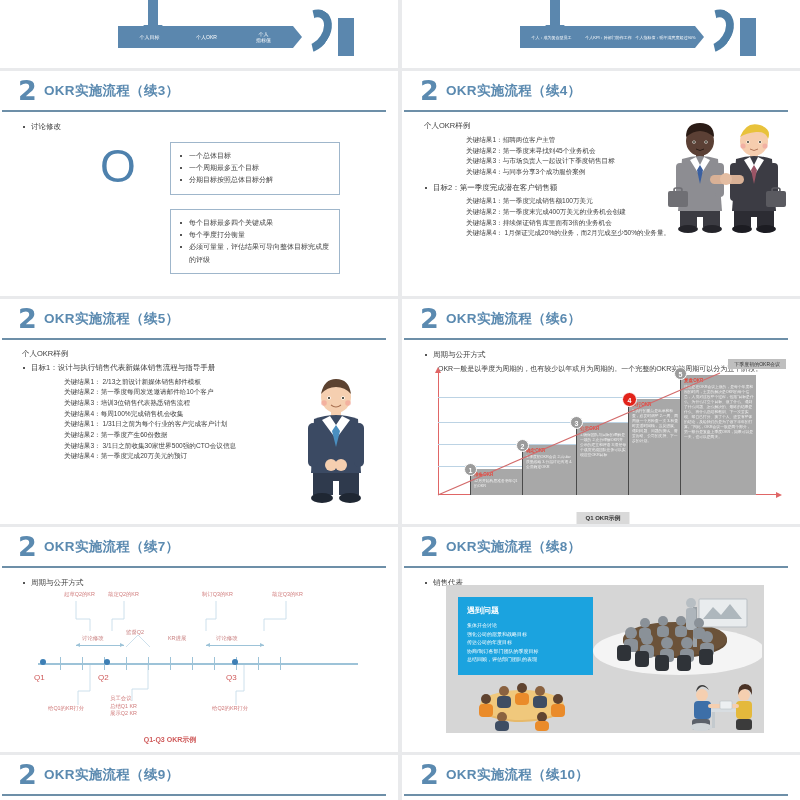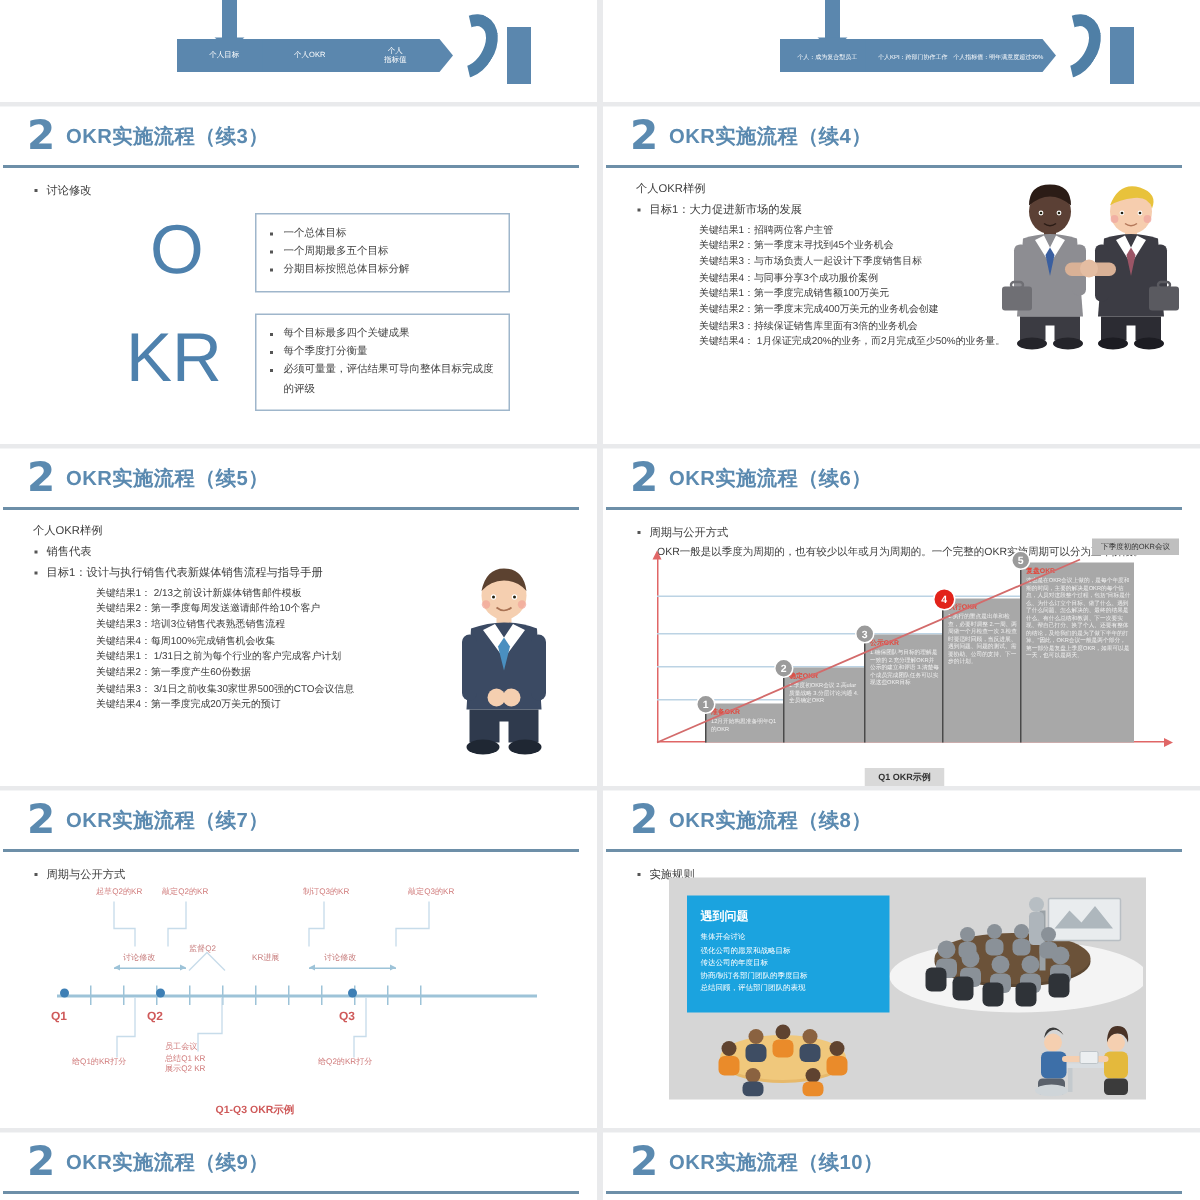--- a/index.html
+++ b/index.html
@@ -171,21 +171,21 @@
   }
 
   
   .tl { position: absolute; left: 20px; top: 50px; width: 360px; height: 160px; }
   .tl-line { position: absolute; left: 18px; top: 86px; height: 2px; width: 320px; background: #9dc3d8; }
   .tl-tick { position: absolute; top: 80px; width: 1px; height: 13px; background: #9dc3d8; }
   .tl-dot {
     position: absolute; top: 82px; width: 6px; height: 6px;
     border-radius: 50%; background: #3d7fb5;
   }
-  .tl-qlabel { position: absolute; top: 96px; font-size: 8px; color: #cf5a5a; font-weight: bold; }
+  .tl-qlabel { position: absolute; top: 96px; font-size: 8px; color: #cf5a5a; font-weight: normal; }
   .tl-top-label { position: absolute; font-size: 5.4px; color: #d07b7b; white-space: nowrap; }
   .tl-mid-label { position: absolute; font-size: 5.4px; color: #c98080; white-space: nowrap; }
   .tl-bot-label { position: absolute; font-size: 5.4px; color: #d07b7b; white-space: nowrap; line-height: 1.4; }
   .tl-cap {
     position: absolute; left: 50%; transform: translateX(-50%);
     bottom: -8px; font-size: 7px; color: #cf5a5a; font-weight: bold;
   }
   .tl-arrow { position: absolute; height: 1px; background: #9dc3d8; }
   .tl-arrow::before, .tl-arrow::after {
     content:""; position:absolute; top:-2px; width:0;height:0;
@@ -297,21 +297,20 @@
     <div class="sl-head">
       <div class="sl-rule-short"></div>
       <div class="sl-num">2</div>
       <div class="sl-title">OKR实施流程（续3）</div>
       <div class="sl-rule"></div>
     </div>
     <div class="body">
       <div class="bullet">讨论修改</div>
       <div class="okr-wrap">
         <div class="bigO">O</div>
-        <div class="bigKR">KR</div>
         <div class="rulebox b1">
           <ul>
             <li>一个总体目标</li>
             <li>一个周期最多五个目标</li>
             <li>分期目标按照总体目标分解</li>
           </ul>
         </div>
         <div class="rulebox b2">
           <ul>
             <li>每个目标最多四个关键成果</li>
@@ -325,25 +324,25 @@
 
   <div class="slide">
     <div class="sl-head">
       <div class="sl-rule-short"></div>
       <div class="sl-num">2</div>
       <div class="sl-title">OKR实施流程（续4）</div>
       <div class="sl-rule"></div>
     </div>
     <div class="body">
       <div class="plain">个人OKR样例</div>
-      <div class="bullet">目标1：大力促进新市场的发展</div>
       <div class="kr">关键结果1：招聘两位客户主管</div>
       <div class="kr">关键结果2：第一季度末寻找到45个业务机会</div>
       <div class="kr">关键结果3：与市场负责人一起设计下季度销售目标</div>
       <div class="kr">关键结果4：与同事分享3个成功服价案例</div>
+      <div class="bullet" style="margin-top:5px">目标2：第一季度完成潜在客户销售额</div>
       <div class="kr">关键结果1：第一季度完成销售额100万美元</div>
       <div class="kr">关键结果2：第一季度末完成400万美元的业务机会创建</div>
       <div class="kr">关键结果3：持续保证销售库里面有3倍的业务机会</div>
       <div class="kr">关键结果4： 1月保证完成20%的业务，而2月完成至少50%的业务量。</div>
     </div>
 
     <svg class="ill" style="right:8px; top:48px;" width="130" height="115" viewBox="0 0 130 115">
 
       <ellipse cx="38" cy="22" rx="14" ry="15" fill="#5b4035"></ellipse>
       <path d="M24 18 q14 -12 28 0 q0 -14 -14 -14 q-14 0 -14 14z" fill="#2b1c16"></path>
@@ -392,21 +391,20 @@
 
   <div class="slide">
     <div class="sl-head">
       <div class="sl-rule-short"></div>
       <div class="sl-num">2</div>
       <div class="sl-title">OKR实施流程（续5）</div>
       <div class="sl-rule"></div>
     </div>
     <div class="body">
       <div class="plain">个人OKR样例</div>
-      <div class="bullet">销售代表</div>
       <div class="bullet">目标1：设计与执行销售代表新媒体销售流程与指导手册</div>
       <div class="kr">关键结果1： 2/13之前设计新媒体销售邮件模板</div>
       <div class="kr">关键结果2：第一季度每周发送邀请邮件给10个客户</div>
       <div class="kr">关键结果3：培训3位销售代表熟悉销售流程</div>
       <div class="kr">关键结果4：每周100%完成销售机会收集</div>
       <div class="kr">关键结果1： 1/31日之前为每个行业的客户完成客户计划</div>
       <div class="kr">关键结果2：第一季度产生60份数据</div>
       <div class="kr">关键结果3： 3/1日之前收集30家世界500强的CTO会议信息</div>
       <div class="kr">关键结果4：第一季度完成20万美元的预订</div>
     </div>
@@ -562,21 +560,21 @@
   </div>
 
   <div class="slide">
     <div class="sl-head">
       <div class="sl-rule-short"></div>
       <div class="sl-num">2</div>
       <div class="sl-title">OKR实施流程（续8）</div>
       <div class="sl-rule"></div>
     </div>
     <div class="body">
-      <div class="bullet">实施规则</div>
+      <div class="bullet">销售代表</div>
     </div>
 
     <div class="mpanel">
 
       <svg style="position:absolute; right:2px; top:4px;" width="175" height="88" viewBox="0 0 175 88">
         <ellipse cx="92" cy="62" rx="86" ry="24" fill="#f4f4f4"></ellipse>
         <ellipse cx="88" cy="52" rx="52" ry="17" fill="#5c4732"></ellipse>
         <ellipse cx="88" cy="50" rx="52" ry="17" fill="#6b5239"></ellipse>
         <rect x="112" y="10" width="48" height="28" rx="1" fill="#e9ecee" stroke="#b9bfc4"></rect>
         <path d="M116 30 l10 -12 l8 8 l9 -11 l12 15z" fill="#aeb7bd"></path>

